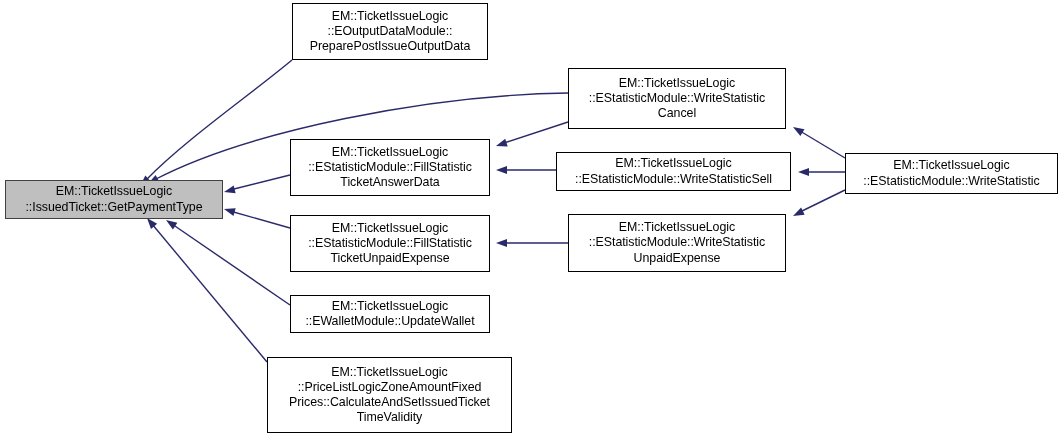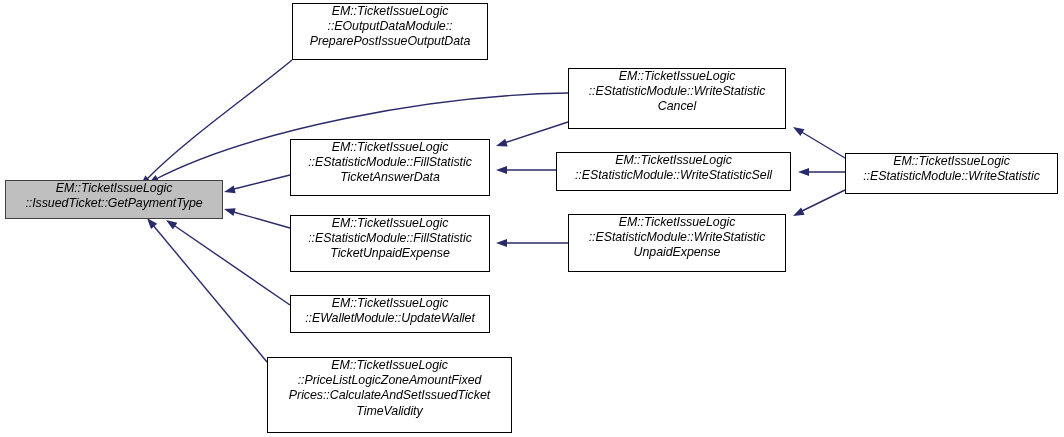--- a/index.html
+++ b/index.html
@@ -23,29 +23,28 @@
     height: 437px;
     pointer-events: none;
   }
   .node {
     position: absolute;
     box-sizing: border-box;
     border: 1px solid #000000;
     background: #ffffff;
     color: #000000;
     display: flex;
-    align-items: flex-start;
+    align-items: center;
     justify-content: center;
     text-align: center;
     font-size: 12.4px;
     line-height: 15.2px;
     letter-spacing: -0.05px;
     white-space: pre-line;
     z-index: 2;
-    font-style: italic;
   }
   .node.root {
     background: #bfbfbf;
     border: 1px solid #404040;
   }
   .node-label {
     display: block;
     width: 100%;
     white-space: pre-line;
   }

